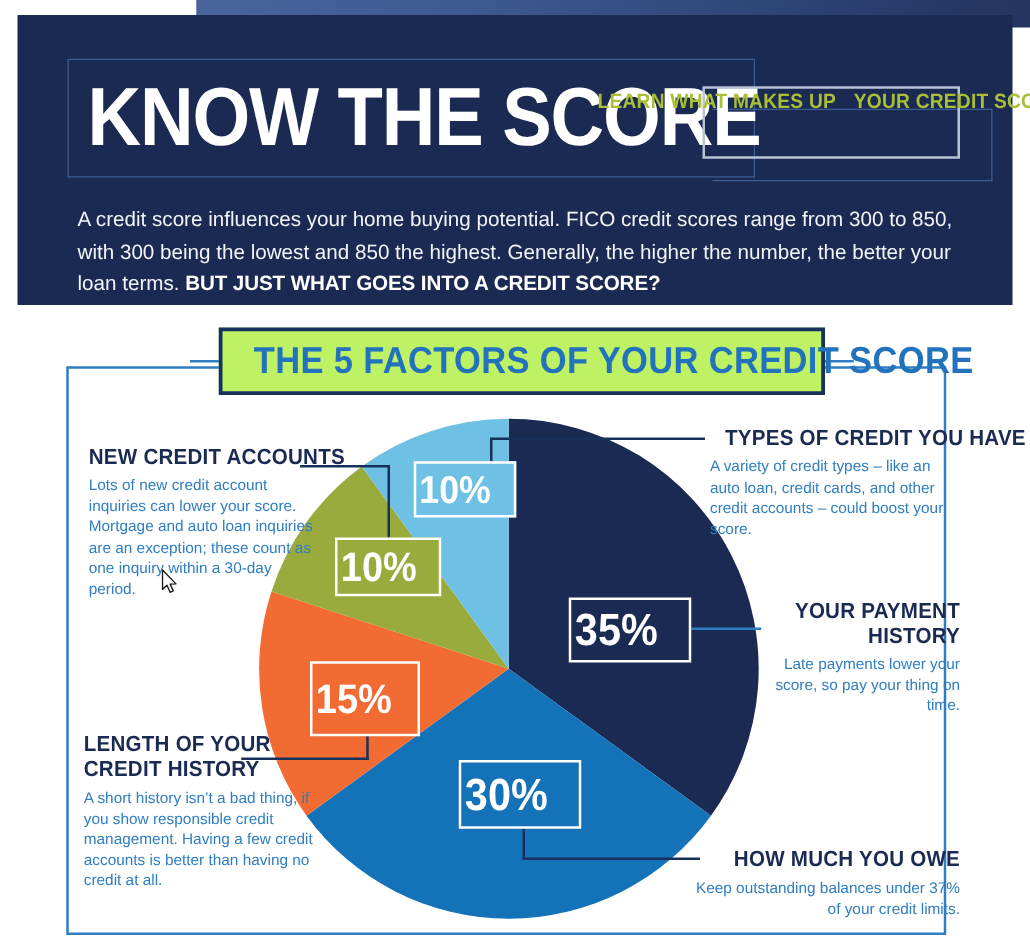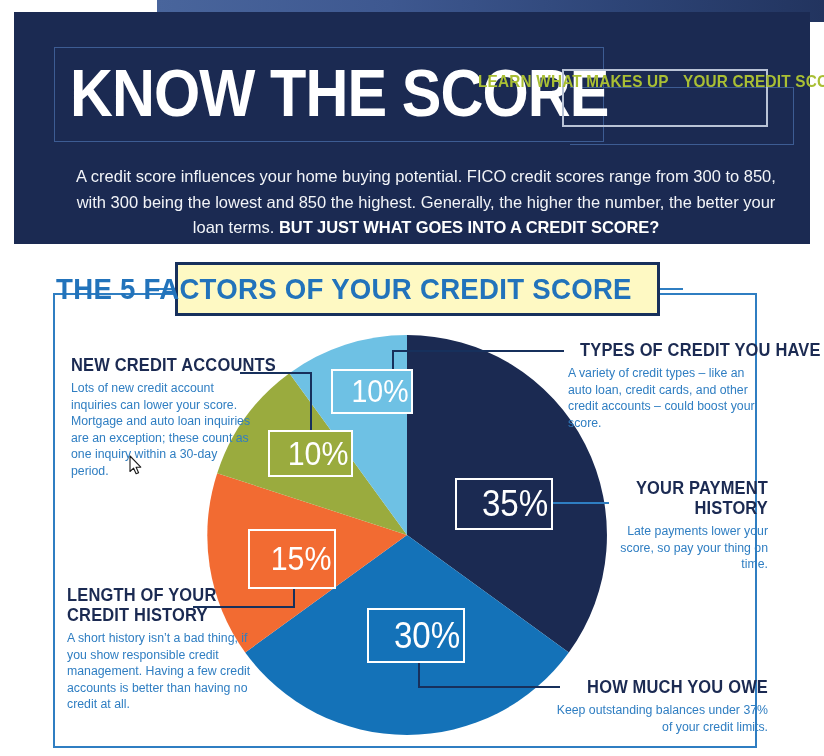--- a/index.html
+++ b/index.html
@@ -23,43 +23,43 @@
   .title{position:absolute;left:56px;top:48px;width:500px;
     color:#ffffff;font-size:66px;line-height:66px;font-weight:bold;
     letter-spacing:-1px;font-family:"Liberation Sans Narrow","Liberation Sans",sans-serif;
     transform:scaleX(0.90);transform-origin:left center;white-space:nowrap;}
   .kicker{position:absolute;left:548px;top:57px;width:206px;height:58px;
     border:2px solid #b9c3d6;box-sizing:border-box;display:flex;flex-direction:row;
     justify-content:center;padding-left:11px;}
   .kicker span{color:#a9bf34;font-size:16.5px;line-height:21px;font-weight:bold;
     letter-spacing:0.2px;font-family:"Liberation Sans Narrow","Liberation Sans",sans-serif;
     transform:scaleX(0.93);transform-origin:left center;white-space:nowrap;}
-  .lede{position:absolute;left:48px;top:152px;width:728px;text-align:center;
+  .lede{position:absolute;left:48px;top:152px;width:728px;text-align:left;
     color:#f2f4f8;font-size:16.5px;line-height:25.5px;}
   .lede b{font-weight:bold;color:#ffffff;letter-spacing:-0.1px;}
 
   
   .panel{position:absolute;left:53px;top:293px;width:704px;height:455px;
     border:2px solid #2f7ec2;box-sizing:border-box;background:#ffffff;}
   .panel-title{position:absolute;left:175px;top:262px;width:485px;height:54px;
-    background:#fef9c3;border:3px solid #17305c;box-sizing:border-box;
-    display:flex;align-items:center;justify-content:flex-end;}
+    background:#bef264;border:3px solid #17305c;box-sizing:border-box;
+    display:flex;align-items:center;justify-content:flex-start;}
   .panel-title span{color:#2273bb;font-size:30px;font-weight:bold;letter-spacing:0.3px;
     font-family:"Liberation Sans Narrow","Liberation Sans",sans-serif;
     transform:scaleX(0.92);white-space:nowrap;}
   .ptitle-tick-l{position:absolute;left:152px;top:288px;width:24px;height:2px;background:#2f7ec2;}
   .ptitle-tick-r{position:absolute;left:659px;top:288px;width:24px;height:2px;background:#2f7ec2;}
 
   
   .pie-wrap{position:absolute;left:205px;top:333px;width:405px;height:420px;}
   svg.pie{display:block;overflow:visible;}
 
   
   .chip{position:absolute;box-sizing:border-box;display:flex;align-items:center;
-    justify-content:flex-end;color:#ffffff;font-weight:normal;
+    justify-content:flex-start;color:#ffffff;font-weight:bold;
     font-family:"Liberation Sans Narrow","Liberation Sans",sans-serif;}
   .chip span{transform:scaleX(0.92);}
   .chip-35{left:455px;top:478px;width:98px;height:52px;border:2px solid #ffffff;
     background:#1b2a52;font-size:36px;}
   .chip-30{left:367px;top:608px;width:98px;height:55px;border:2px solid #ffffff;
     background:#1472b8;font-size:36px;}
   .chip-15{left:248px;top:529px;width:88px;height:60px;border:2px solid #ffffff;
     background:#f26b32;font-size:33px;}
   .chip-10a{left:268px;top:430px;width:85px;height:47px;border:2px solid #ffffff;
     background:#9aab3e;font-size:33px;}

